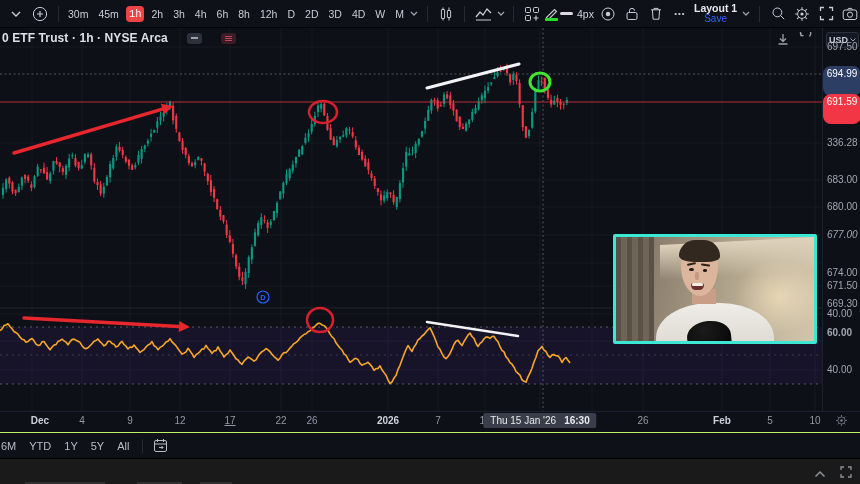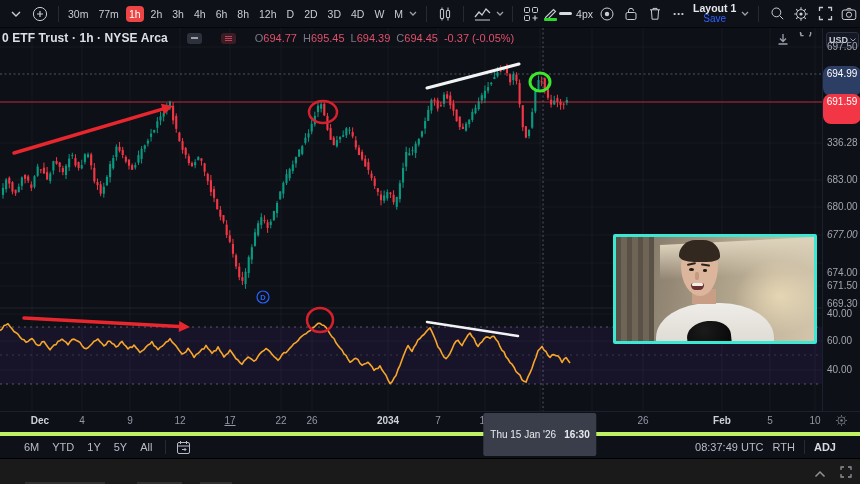--- a/index.html
+++ b/index.html
@@ -6,21 +6,21 @@
   #app{position:relative;width:860px;height:484px;background:#0d1017;overflow:hidden;
        font-family:"Liberation Sans",sans-serif;color:#d1d4dc;-webkit-font-smoothing:antialiased;}
   
   .topbar{position:absolute;left:0;top:0;width:860px;height:28px;background:#0e1118;
           border-bottom:1px solid #05060a;display:flex;align-items:center;padding:0 0 0 4px;box-sizing:border-box;white-space:nowrap;}
   .tb-sep{width:1px;height:16px;background:#262a35;margin:0 6px;flex:0 0 auto;}
   .icon-btn{display:flex;align-items:center;justify-content:center;width:24px;height:22px;color:#c9ccd4;flex:0 0 auto;border-radius:3px;position:relative;}
   .icon-btn svg{display:block;}
   .tf-row{display:flex;align-items:center;gap:4px;flex:0 0 auto;}
   .tf{font-size:10.5px;color:#c9ccd4;padding:2px 3px;border-radius:4px;cursor:default;}
-  .tf.sel{background:#ef4444;color:#fff;}
+  .tf.sel{background:#ef4444;color:#fff;font-family:Liberation Mono, monospace;}
   .lw-dash{width:13px;height:3px;background:#d9dbe0;border-radius:2px;margin-right:4px;}
   .lw-label{font-size:10.5px;color:#d1d4dc;margin-right:2px;}
   .pencil-wrap{display:flex;flex-direction:column;align-items:center;width:24px;}
   .pencil-under{width:13px;height:3px;background:#2bd92b;border-radius:1px;margin-top:-2px;}
   .layout-chip{display:flex;flex-direction:column;align-items:center;line-height:1;margin:0 2px;flex:0 0 auto;}
   .layout-name{font-size:10.5px;color:#e6e8ec;font-weight:600;}
   .layout-save{font-size:10px;color:#2e62ff;margin-top:1px;}
   .right-cluster{display:flex;align-items:center;margin-left:auto;flex:0 0 auto;}
   
   .sym-header{position:absolute;left:2px;top:31px;display:flex;align-items:center;gap:19px;font-size:12px;z-index:6;}
@@ -41,26 +41,26 @@
   .scale-label{position:absolute;left:0;width:38px;font-size:10px;height:30px;line-height:16px;text-align:center;color:#fff;border-radius:8px;}
   .scale-label.navy{background:#2c3e63;}
   .scale-label.red{background:#f23645;}
   .currency-chip{position:absolute;top:4px;left:3px;width:31px;height:14px;border:1px solid #2c313d;border-radius:3px;
       display:flex;align-items:center;justify-content:center;gap:2px;font-size:9px;font-weight:700;color:#c9ccd4;background:#141824;}
   
   .time-axis{position:absolute;left:0;top:411px;width:860px;height:21px;background:#0d1017;border-top:1px solid #1c2130;box-sizing:border-box;z-index:4;}
   .t-label{position:absolute;top:3px;transform:translateX(-50%);font-size:10px;color:#9598a5;}
   .t-label.b{color:#cdd0d8;font-weight:700;}
   .t-chip{position:absolute;top:1px;transform:translateX(-50%);background:#3a3e4a;color:#e8eaee;font-size:10px;
-          padding:16px 7px;border-radius:2px;white-space:nowrap;}
+          padding:2px 7px;border-radius:2px;white-space:nowrap;}
   .t-chip .tm{margin-left:8px;font-weight:600;}
   .axis-corner{position:absolute;left:822px;top:411px;width:38px;height:21px;display:flex;align-items:center;justify-content:center;color:#787b86;z-index:5;}
   
-  .bottombar{position:absolute;left:0;top:432px;width:860px;height:26px;background:#0e1118;border-top:4px solid #bef264;
-             box-sizing:border-box;display:flex;align-items:center;padding:0 24px;font-size:11px;color:#b9bcc5;}
+  .bottombar{position:absolute;left:0;top:432px;width:860px;height:26px;background:#0e1118;border-top:1px solid #bef264;
+             box-sizing:border-box;display:flex;align-items:center;padding:0 1px;font-size:11px;color:#b9bcc5;}
   .range-btn{margin-right:13px;cursor:default;}
   .bb-sep{width:1px;height:14px;background:#262a35;margin:0 10px 0 0;}
   .bb-right{margin-left:auto;display:flex;align-items:center;gap:9px;}
   .bb-adj{color:#d8dae0;font-weight:600;}
   
   .videostrip{position:absolute;left:0;top:458px;width:860px;height:26px;background:#1a1a1a;border-top:1px solid #000;}
   .vs-icons{position:absolute;right:8px;top:5px;display:flex;gap:14px;color:#8f9298;}
   .vs-chapters{position:absolute;bottom:0;left:0;height:3px;width:100%;}
   .vs-chapters i{position:absolute;bottom:0;height:3px;background:#2f2f2f;display:block;}
   
@@ -98,21 +98,21 @@
     </span>
     <span class="icon-btn">
       <svg width="16" height="16" viewBox="0 0 16 16">
           <circle cx="8" cy="8" r="6.6" stroke="#c9ccd4" fill="none"></circle>
           <path d="M8 5v6M5 8h6" stroke="#c9ccd4" stroke-width="1.2"></path>
         </svg>
     </span>
     <span class="tb-sep"></span>
     <span class="tf-row" id="tf-row">
         <span class="tf">30m</span>
-        <span class="tf">77m</span>
+        <span class="tf">45m</span>
         <span class="tf sel">1h</span>
         <span class="tf">2h</span>
         <span class="tf">3h</span>
         <span class="tf">4h</span>
         <span class="tf">6h</span>
         <span class="tf">8h</span>
         <span class="tf">12h</span>
         <span class="tf">D</span>
         <span class="tf">2D</span>
         <span class="tf">3D</span>
@@ -225,27 +225,20 @@
   <div class="sym-header">
     <span class="sym-title">0 ETF Trust · 1h · NYSE Arca</span>
     <span class="mini-chip gray">
         <i></i>
       </span>
     <span class="mini-chip red">
         <i></i>
         <i></i>
         <i></i>
       </span>
-    <span class="ohlc">
-      <span><span class="k">O</span><span class="v">694.77</span></span>
-      <span><span class="k">H</span><span class="v">695.45</span></span>
-      <span><span class="k">L</span><span class="v">694.39</span></span>
-      <span><span class="k">C</span><span class="v">694.45</span></span>
-      <span class="v">-0.37 (-0.05%)</span>
-    </span>
   </div>
   <div class="hdr-icons" style="left:776px;">
     <span>
       <svg width="14" height="14" viewBox="0 0 14 14" fill="none" stroke="#9aa0ac" stroke-width="1.3">
         <path d="M7 2v7M4 6.5L7 9.5 10 6.5M2.5 12h9"></path>
       </svg>
     </span>
     <span>
       <svg width="14" height="14" viewBox="0 0 14 14" fill="none" stroke="#9aa0ac" stroke-width="1.3">
         <path d="M11.5 4.5A5 5 0 103 3.4M3 1v2.6h2.6"></path>
@@ -673,35 +666,35 @@
     </span>
   <span class="scale-tick" style="top: 12px;">697.50</span>
       <span class="scale-tick" style="top: 108px;">336.28</span>
       <span class="scale-tick" style="top: 145px;">683.00</span>
       <span class="scale-tick" style="top: 172px;">680.00</span>
       <span class="scale-tick" style="top: 200px; font-style: italic;">677.00</span>
       <span class="scale-tick" style="top: 228px; margin-top: 10px;">674.00</span>
       <span class="scale-tick" style="top: 251px;">671.50</span>
       <span class="scale-tick" style="top: 269px;">669.30</span>
       <span class="scale-tick" style="top: 279px;">40.00</span>
-      <span class="scale-tick" style="top: 306px;">60.00</span>
+      <span class="scale-tick" style="top: 298px; font-weight: bold;">60.00</span>
       <span class="scale-tick" style="top: 335px;">40.00</span>
       <span class="scale-label navy" style="top: 38px;">694.99</span>
       <span class="scale-label red" style="top: 66px;">691.59</span>
     </div>
 
   <div class="time-axis" id="time-axis">
       <span class="t-label b" style="left: 32px; padding-left: 16px;">Dec</span>
       <span class="t-label" style="left: 82px;">4</span>
       <span class="t-label" style="left: 130px;">9</span>
       <span class="t-label" style="left: 180px;">12</span>
       <span class="t-label" style="left: 230px; text-decoration: underline;">17</span>
       <span class="t-label" style="left: 281px;">22</span>
       <span class="t-label" style="left: 312px;">26</span>
-      <span class="t-label b" style="left: 388px;">2034</span>
+      <span class="t-label b" style="left: 388px;">2026</span>
       <span class="t-label" style="left: 438px;">7</span>
       <span class="t-label" style="left: 485px;">12</span>
       <span class="t-label" style="left: 643px;">26</span>
       <span class="t-label b" style="left: 722px;">Feb</span>
       <span class="t-label" style="left: 770px;">5</span>
       <span class="t-label" style="left: 815px;">10</span>
       <span class="t-chip" style="left: 540px;"><span>Thu 15 Jan '26</span><span class="tm">16:30</span></span>
     </div>
   <div class="axis-corner">
     <span>
@@ -721,26 +714,20 @@
         <span class="range-btn">5Y</span>
         <span class="range-btn">All</span>
       </span>
     <span class="bb-sep"></span>
     <span style="display:flex;">
       <svg width="15" height="15" viewBox="0 0 15 15" fill="none" stroke="#b9bcc5">
         <rect x="1.5" y="2.5" width="12" height="11" rx="1.5"></rect>
           <path d="M4.5 1v3M10.5 1v3M1.5 6h12"></path>
           <path d="M6 9.5h4M8.5 8l1.5 1.5L8.5 11" stroke-width="1"></path>
       </svg>
-    </span>
-    <span class="bb-right">
-      <span>08:37:49 UTC</span>
-      <span>RTH</span>
-      <span class="bb-sep" style="margin:0;"></span>
-      <span class="bb-adj">ADJ</span>
     </span>
   </div>
 
   <div class="videostrip">
     <span class="vs-icons">
       <span>
         <svg width="12" height="8" viewBox="0 0 12 8">
             <path d="M1.5 6.5L6 2l4.5 4.5" stroke="#8f9298" stroke-width="1.5" fill="none"></path>
           </svg>
       </span>

